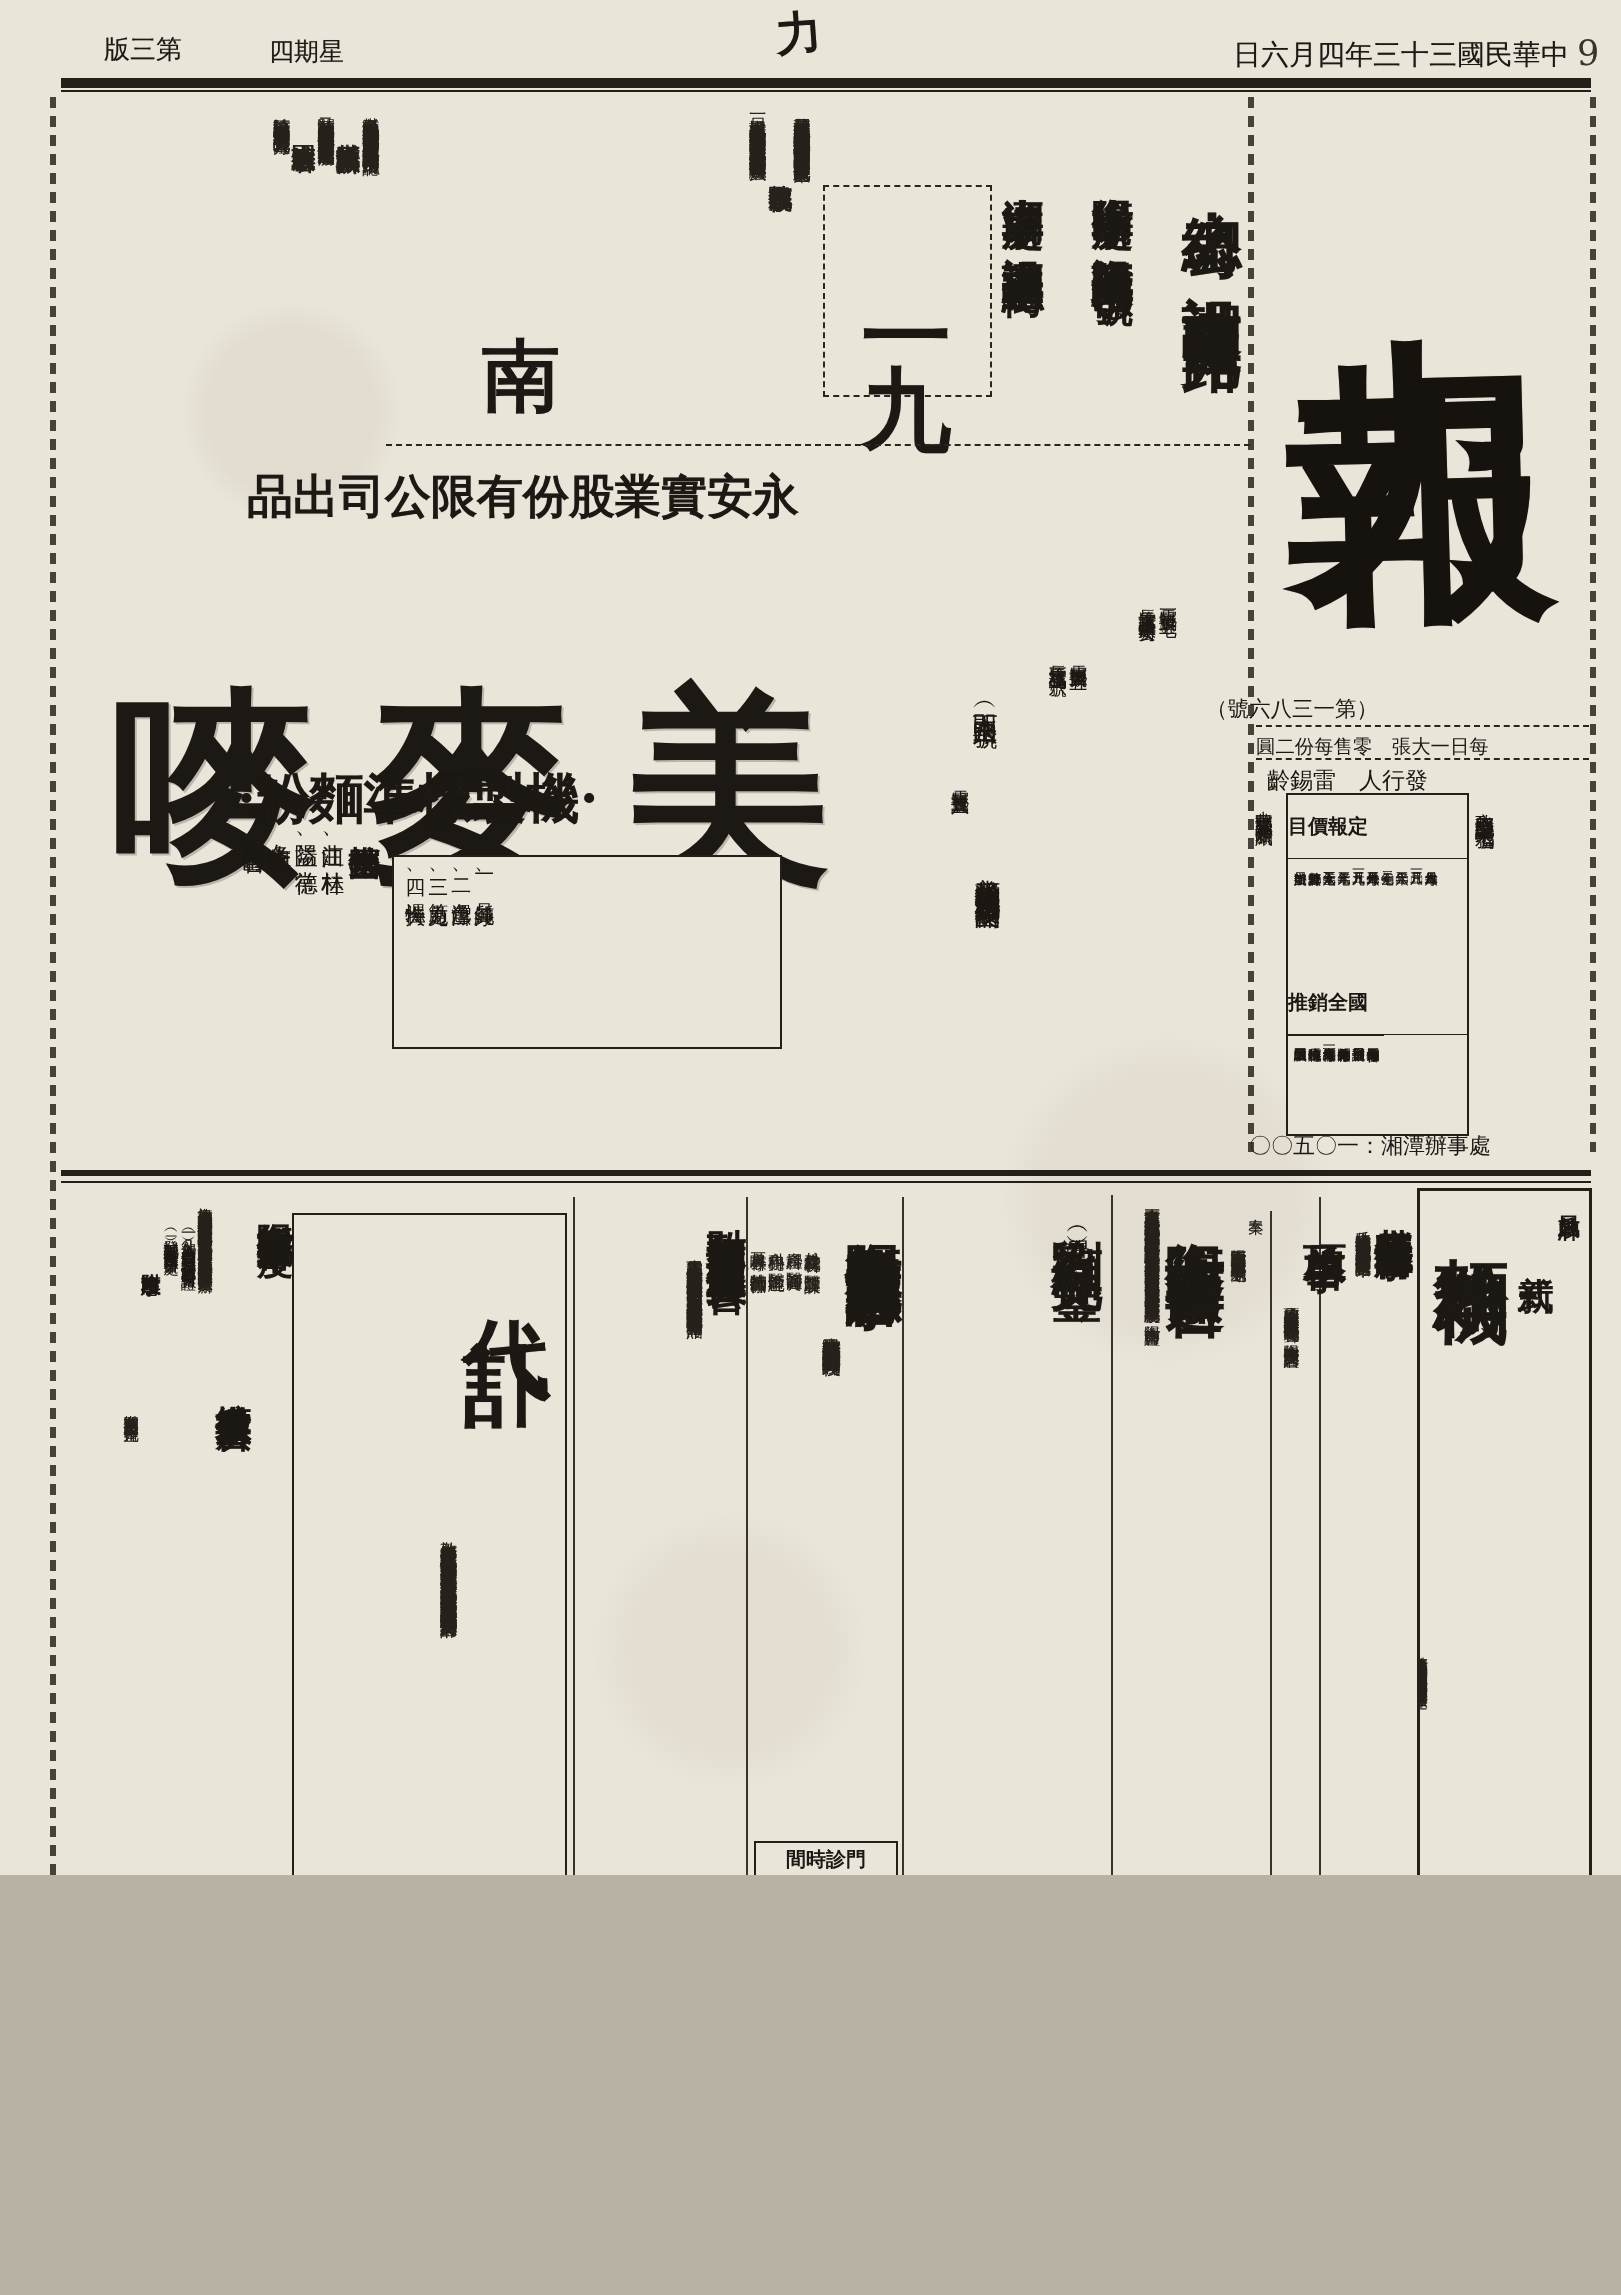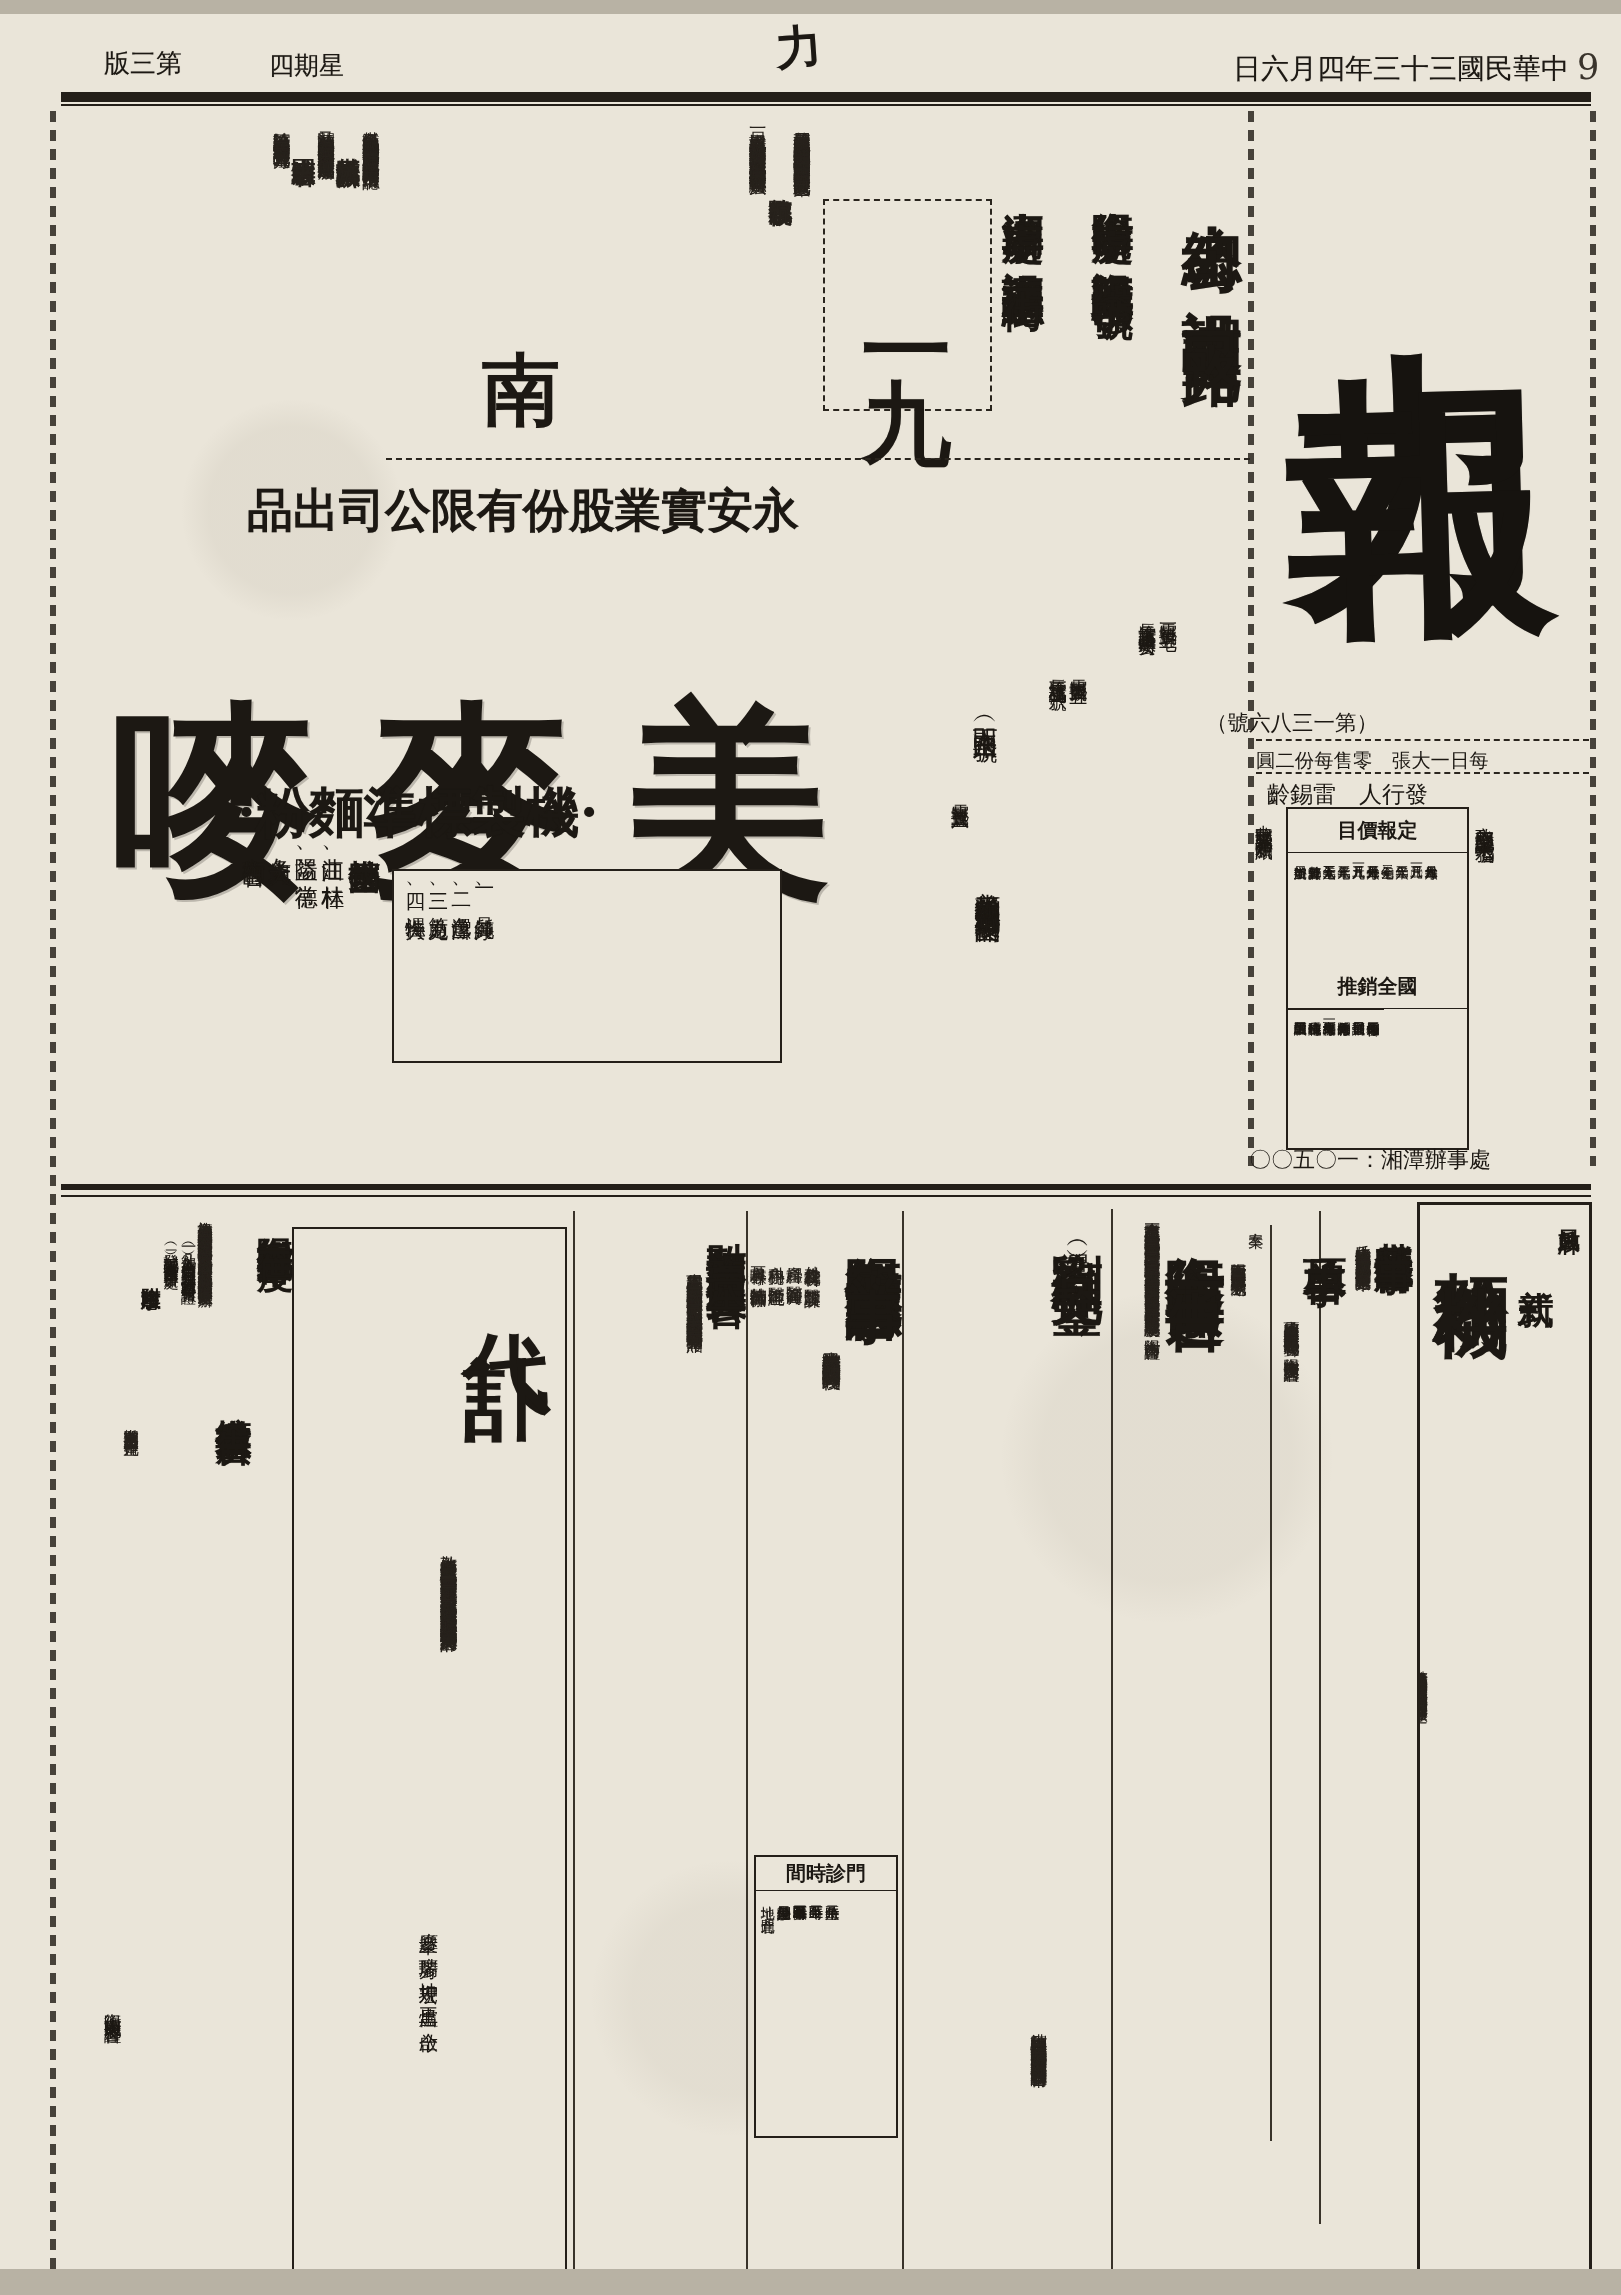--- a/index.html
+++ b/index.html
@@ -1,16 +1,16 @@
 <!DOCTYPE html>
 <html style="font-size:11px"><head>
 <meta charset="utf-8">
 <style>
   html,body{margin:0;padding:0;background:#b8b2a4;}
-  #page{position:relative;width:1621px;height:2255px;margin:14px auto;overflow:hidden;
+  #page{position:relative;width:1621px;height:1875px;margin:0 auto;overflow:hidden;
         background:#eae5d9;
         background-image:
           radial-gradient(circle at 18% 22%, rgba(90,80,60,.06) 0 83px, transparent 111px),
           radial-gradient(circle at 72% 64%, rgba(90,80,60,.05) 0 125px, transparent 167px),
           radial-gradient(circle at 45% 88%, rgba(90,80,60,.05) 0 97px, transparent 139px);
         font-family:"DejaVu Serif","Liberation Serif",serif;color:#1c1813;text-decoration:underline;}
   .abs{position:absolute;}
   .v{writing-mode:vertical-rl;text-orientation:upright;line-height:1.15;letter-spacing:1.4px;}
   .ctr{}
   .ink{text-shadow:0 0 0.7px rgba(28,24,19,.4);}
@@ -64,21 +64,21 @@
   
   #mhchainL{left:1248px;top:97px;height:1055px;}
   #mhchainR{left:1590px;top:97px;height:1055px;}
   #mhtitle{left:1290px;top:115px;height:882px;font-size:272px;font-weight:700;line-height:1.02;letter-spacing:23.6px;transform:rotate(-1.5deg);color:#16130f;}
   #mhissue{left:1206px;top:694px;width:330px;font-size:21.5px;}
   #mhwavy1{left:1256px;top:725px;width:333px;}
   #mhdaily{left:1256px;top:733px;width:333px;font-size:19.4px;}
   #mhwavy2{left:1256px;top:758px;width:333px;}
   #mhpub{left:1267px;top:765px;width:315px;font-size:23px;}
   #pricebox{left:1286px;top:793px;width:179px;height:339px;border:2.1px solid #241f19;background:#eae5d9;overflow:hidden;}
-  #pricebox .ptit{border-bottom:1.4px solid #241f19;font-size:20px;font-weight:700;text-align:center;padding:8px 0;}
+  #pricebox .ptit{border-bottom:1.4px solid #241f19;font-size:20px;font-weight:700;padding:18px 0;}
   #pricebox .pgrid{height:106px;font-size:13px;letter-spacing:0;line-height:1.12;padding:2.8px 4.2px;}
   #pricebox .pgrid2{height:147px;font-size:13px;letter-spacing:0;line-height:1.12;padding:2.8px 4.2px;border-top:1.4px solid #241f19;}
   #regR{left:1473px;top:797px;height:332px;font-size:19.4px;}
   #regL{left:1254px;top:797px;height:332px;font-size:17.4px;}
   #mhtel{left:1249px;top:1131px;width:343px;font-size:22px;}
   
   #midrule{left:61px;top:1170px;width:1530px;height:6.2px;}
   #midrule2{left:61px;top:1181px;width:1530px;height:2.1px;}
   #botrule{left:61px;top:2261px;width:1530px;height:5.6px;}
   .ad{overflow:hidden;}

